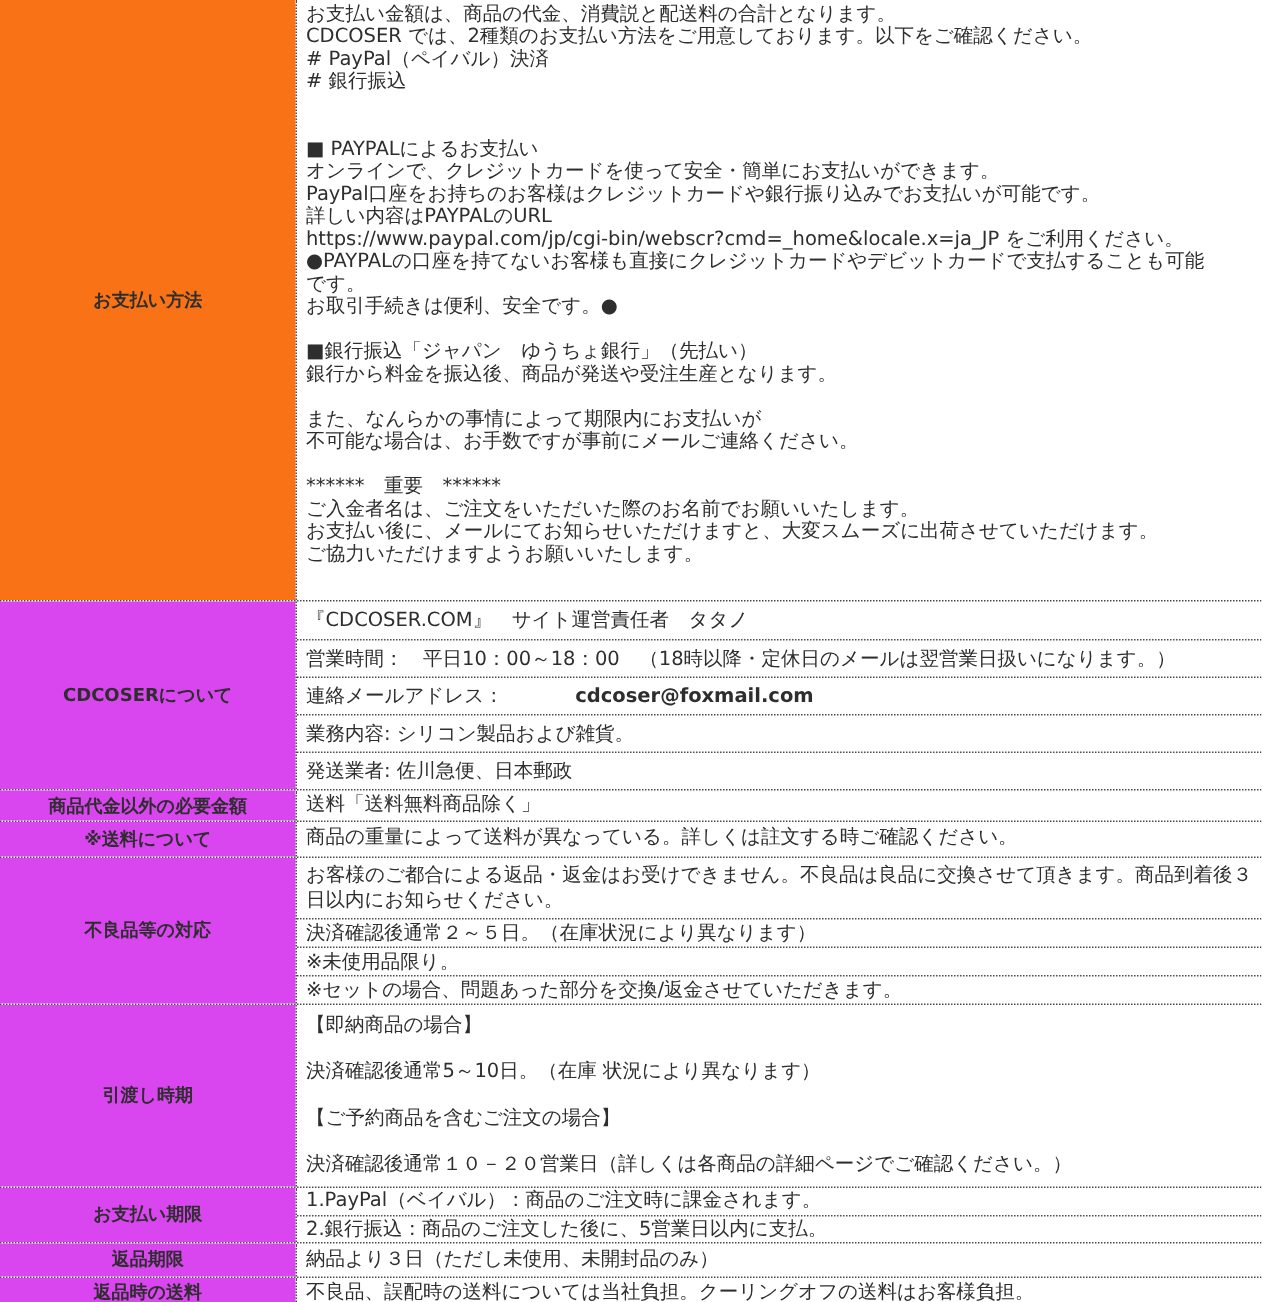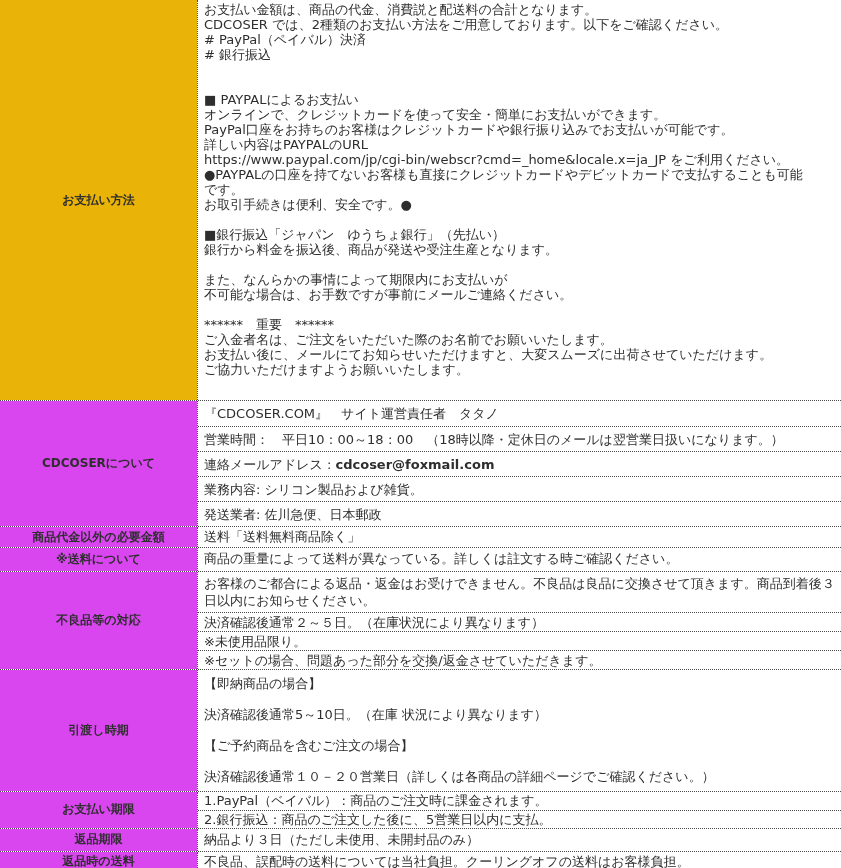--- a/index.html
+++ b/index.html
@@ -22,38 +22,38 @@
     background: #d946ef;
     font-size: 12px;
     font-weight: bold;
     display: flex;
     align-items: center;
     justify-content: center;
     text-align: center;
     padding: 2px 4px;
     line-height: 15px;
   }
-  .hcell.white { background: #eab308; }
+  .hcell.white { background: #f97316; }
   .ccell {
     flex: 1 1 auto;
     display: flex;
     flex-direction: column;
     border-left: 1px dotted #4a4a4a;
     min-width: 0;
   }
   .subcell {
     padding: 3px 6px;
     font-size: 13px;
     line-height: 15px;
     word-break: break-all;
     flex: 1 0 auto;
   }
   .subcell + .subcell { border-top: 1px dotted #4a4a4a; }
   .line { min-height: 15px; white-space: pre-wrap; }
-  .b { font-weight: bold; }
+  .b { font-weight: bold; margin-left: 48px; }
 
   
   .row-payment-method { min-height: 400px; }
   .row-payment-method .subcell { padding: 2px 6px; }
   .row-about .subcell { min-height: 25px; padding: 5px 6px 4px 6px; }
   .row-extra-fees .subcell { min-height: 20px; padding: 2px 6px; }
   .row-shipping-note .subcell { min-height: 23px; padding: 3px 6px; }
   .row-defective .subcell { padding: 2px 6px 1px 6px; }
   .row-defective .subcell:first-child { padding: 3px 6px; line-height: 17px; }
   .row-defective .subcell:first-child .line { min-height: 17px; }

